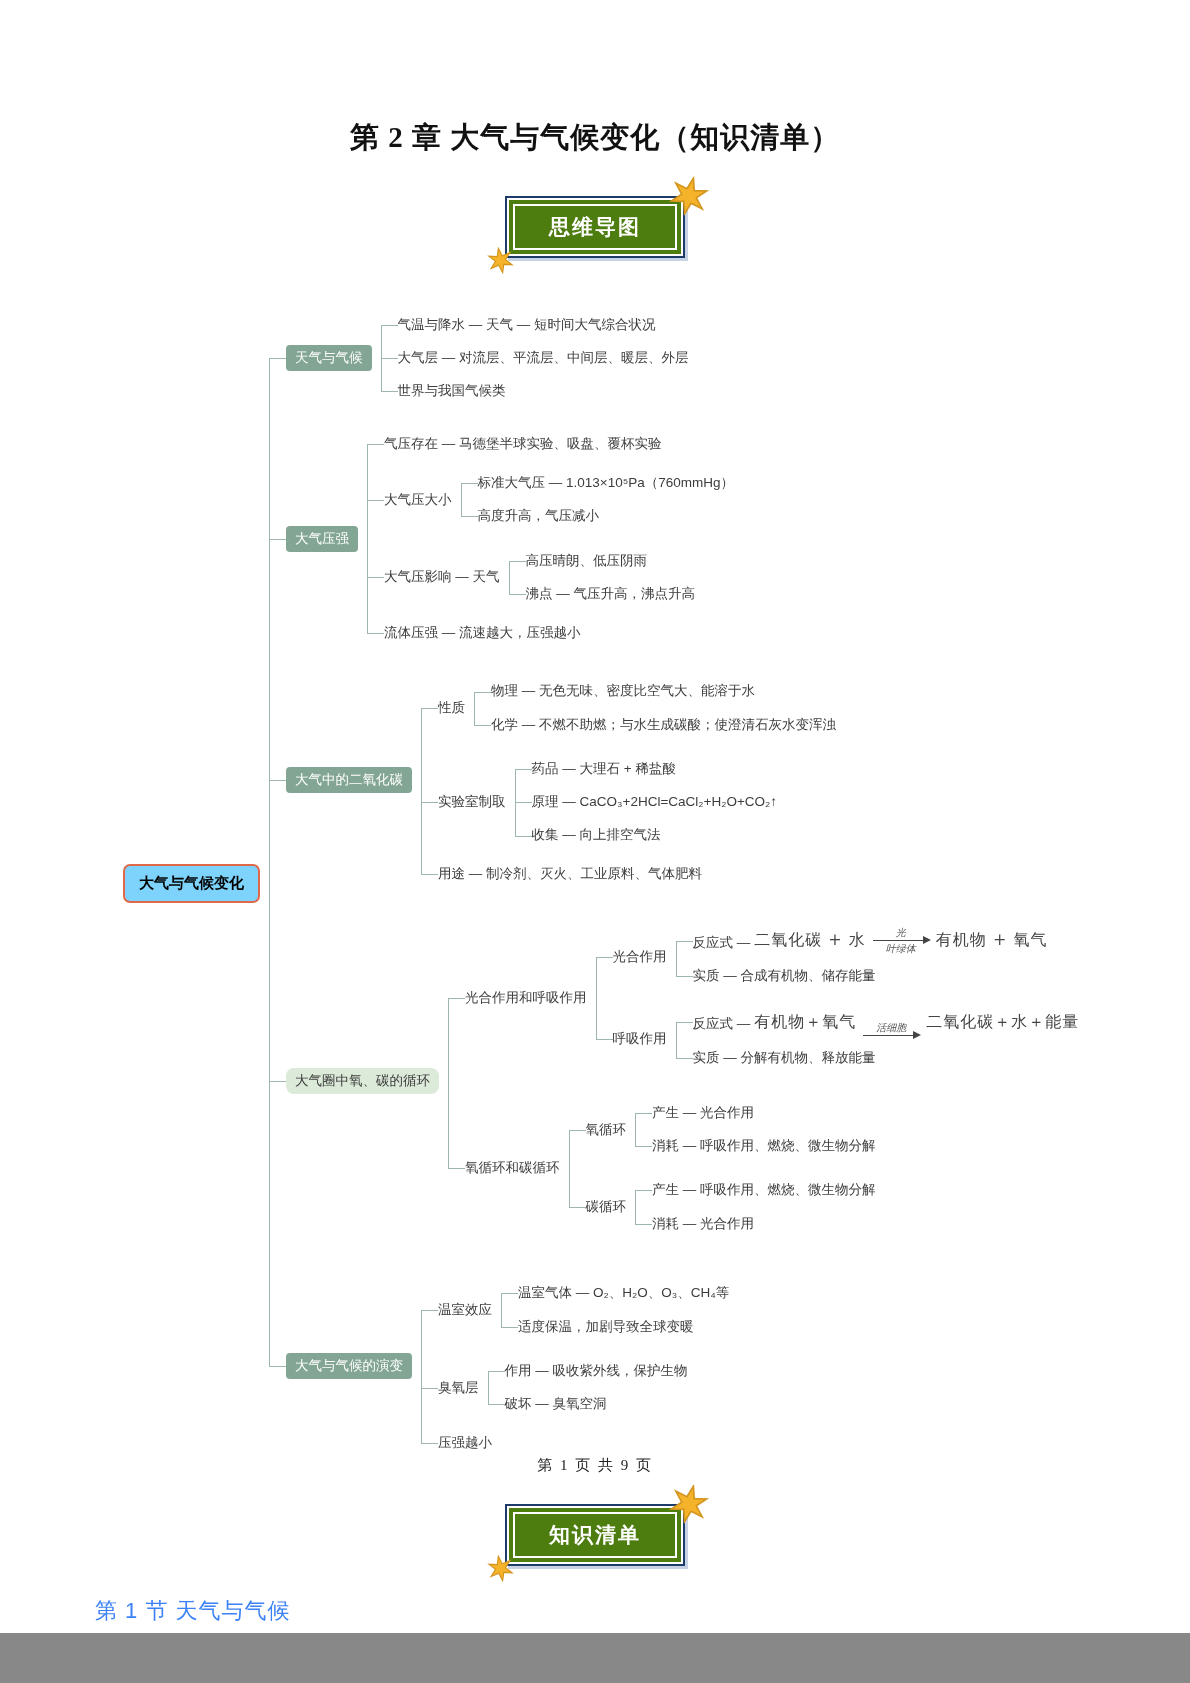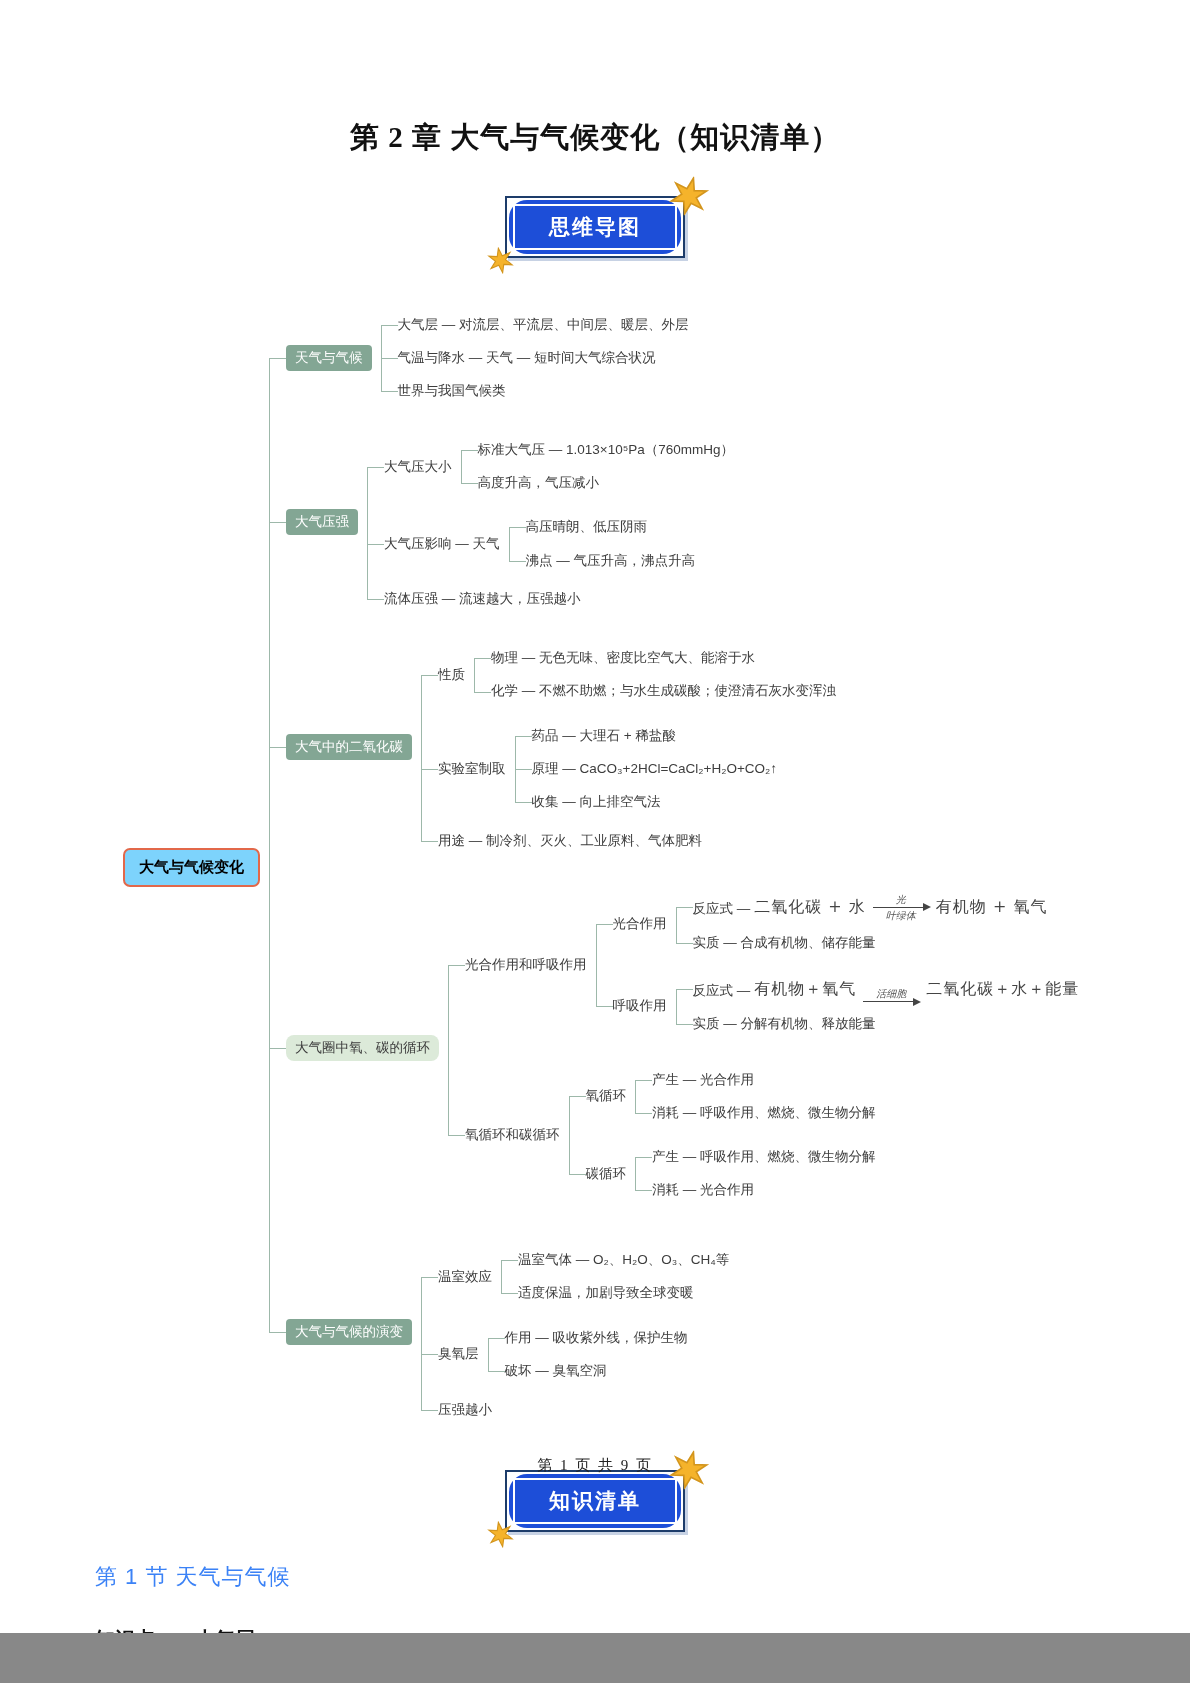--- a/index.html
+++ b/index.html
@@ -7,21 +7,21 @@
   .page { position:relative; width:1190px; height:1633px; margin:0 auto; background:#ffffff;
           padding:118px 95px 0 95px; overflow:hidden; }
 
   
   .page-title { text-align:center; font-size:29px; font-weight:bold; color:#111;
                 font-family:"Liberation Serif","DejaVu Serif",serif; letter-spacing:1px; }
   .badge-row { text-align:center; margin-top:38px; }
   .badge-row.second { margin-top:34px; }
   .badge-wrap { position:relative; display:inline-block; }
   .badge-outer { border:2px solid #1d3c6a; background:#fff; padding:2px; box-shadow:3px 3px 0 #c7d2e4; }
-  .badge-inner { background:#1d4ed8; padding:4px;border-radius:18px; }
+  .badge-inner { background:#4d7c0f; padding:4px; }
   .badge-core { border:2px solid #ffffff; color:#ffffff; font-weight:bold; font-size:21px;
                 padding:7px 34px; letter-spacing:2px; white-space:nowrap; }
   .star { position:absolute; }
   .star svg { display:block; }
   .star.tr { top:-20px; right:-24px; width:40px; height:40px; transform:rotate(14deg); }
   .star.bl { bottom:-16px; left:-18px; width:27px; height:27px; transform:rotate(-10deg); }
 
   
   .mindmap { margin:40px 0 0 28px; }
   .tnode { display:flex; align-items:center; }
@@ -95,35 +95,38 @@
 
   <div class="mindmap" id="mindmap">
       <div class="tnode">
         <div class="tlabel root">大气与气候变化</div>
         <div class="tchildren top">
           <div class="tchild">
             <div class="tnode">
               <div class="tlabel green">天气与气候</div>
               <div class="tchildren">
                 <div class="tchild">
+                  <div class="leaf">气温与降水 — 天气 — 短时间大气综合状况</div>
+                </div>
+                <div class="tchild">
                   <div class="leaf">大气层 — 对流层、平流层、中间层、暖层、外层</div>
                 </div>
                 <div class="tchild">
-                  <div class="leaf">气温与降水 — 天气 — 短时间大气综合状况</div>
-                </div>
-                <div class="tchild">
                   <div class="leaf">世界与我国气候类</div>
                 </div>
               </div>
             </div>
           </div>
           <div class="tchild">
             <div class="tnode">
               <div class="tlabel green">大气压强</div>
               <div class="tchildren">
+                <div class="tchild">
+                  <div class="leaf">气压存在 — 马德堡半球实验、吸盘、覆杯实验</div>
+                </div>
                 <div class="tchild">
                   <div class="tnode">
                     <div class="tlabel">大气压大小</div>
                     <div class="tchildren">
                       <div class="tchild">
                         <div class="leaf">标准大气压 — 1.013×10⁵Pa（760mmHg）</div>
                       </div>
                       <div class="tchild">
                         <div class="leaf">高度升高，气压减小</div>
                       </div>

